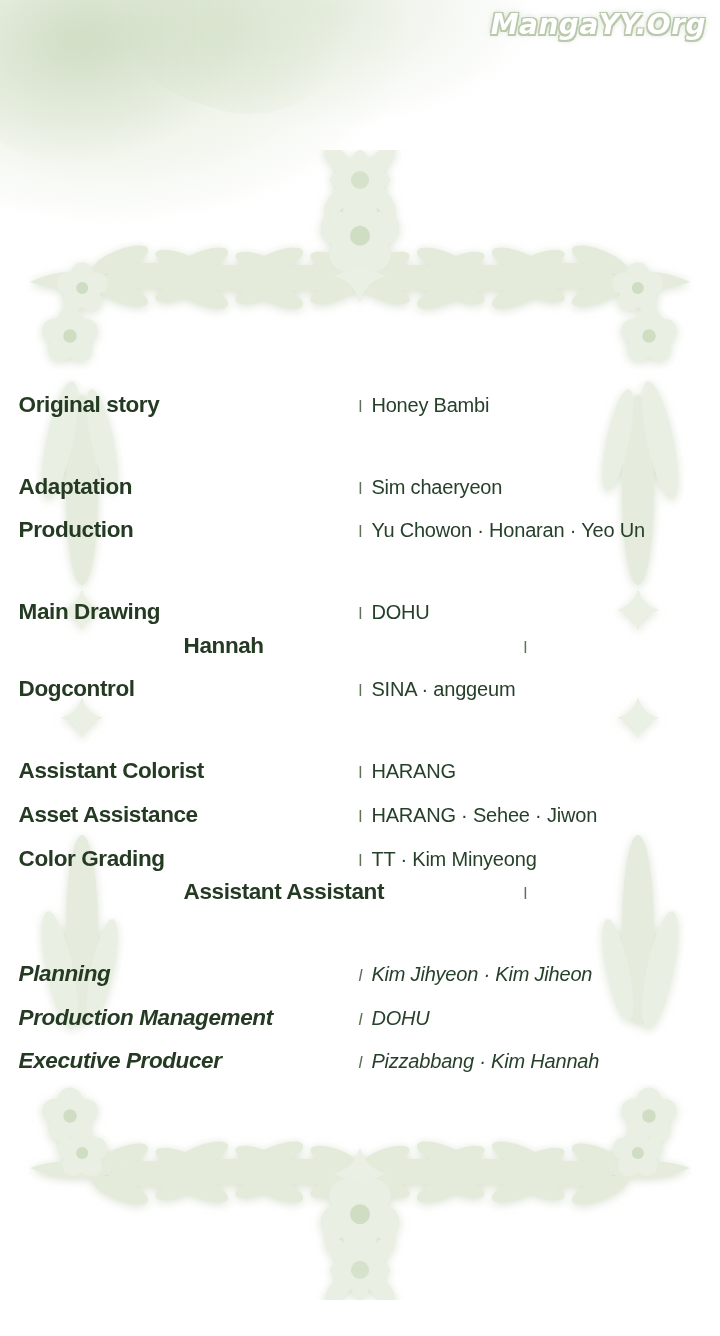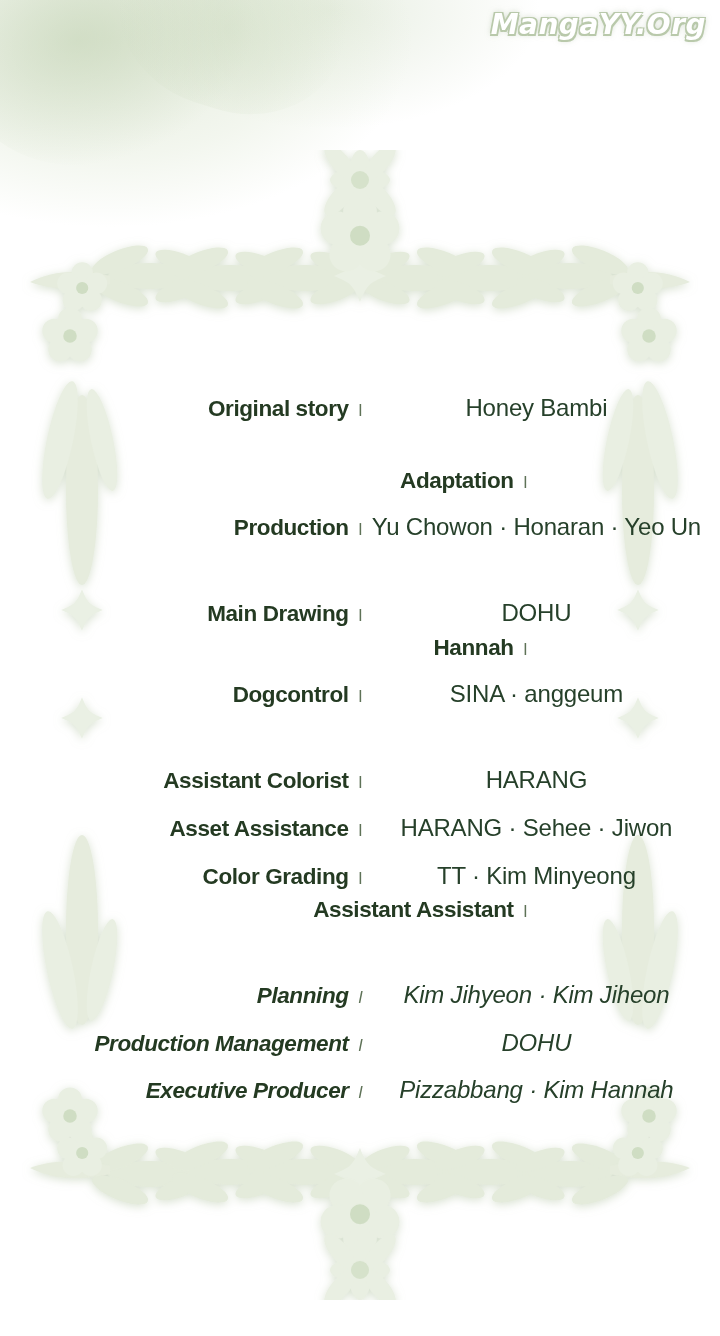--- a/index.html
+++ b/index.html
@@ -91,37 +91,36 @@
   .row {
     display: flex;
     align-items: baseline;
     justify-content: center;
     line-height: 1.32;
     margin-bottom: 4px;
     white-space: nowrap;
   }
   .role {
     width: 330px;
-    text-align: right;
     font-size: 22.5px;
     font-weight: bold;
     color: #243a22;
     letter-spacing: -0.4px;
     font-family: "Liberation Sans", sans-serif;
   }
   .sep {
     color: #5e7257;
     font-size: 17px;
     padding: 0 9px 0 10px;
     font-weight: normal;
   }
   .names {
     width: 330px;
-    text-align: center;
-    font-size: 24px;
+    text-align: left;
+    font-size: 20px;
     color: #26402a;
     letter-spacing: -0.2px;
     font-family: "Liberation Sans", sans-serif;
     margin-top: 12px;
   }
 </style>
 </head>
 <body>
 
 <div id="page">
@@ -273,20 +272,21 @@
         <div class="role">Original story</div>
         <div class="sep">l</div>
         <div class="names">Honey Bambi</div>
       </div>
     </div>
 
     <div class="group">
       <div class="row">
         <div class="role">Adaptation</div>
         <div class="sep">l</div>
+        <div class="names">Sim chaeryeon</div>
       </div>
       <div class="row">
         <div class="role">Production</div>
         <div class="sep">l</div>
         <div class="names">Yu Chowon · Honaran · Yeo Un</div>
       </div>
     </div>
 
     <div class="group">
       <div class="row">

